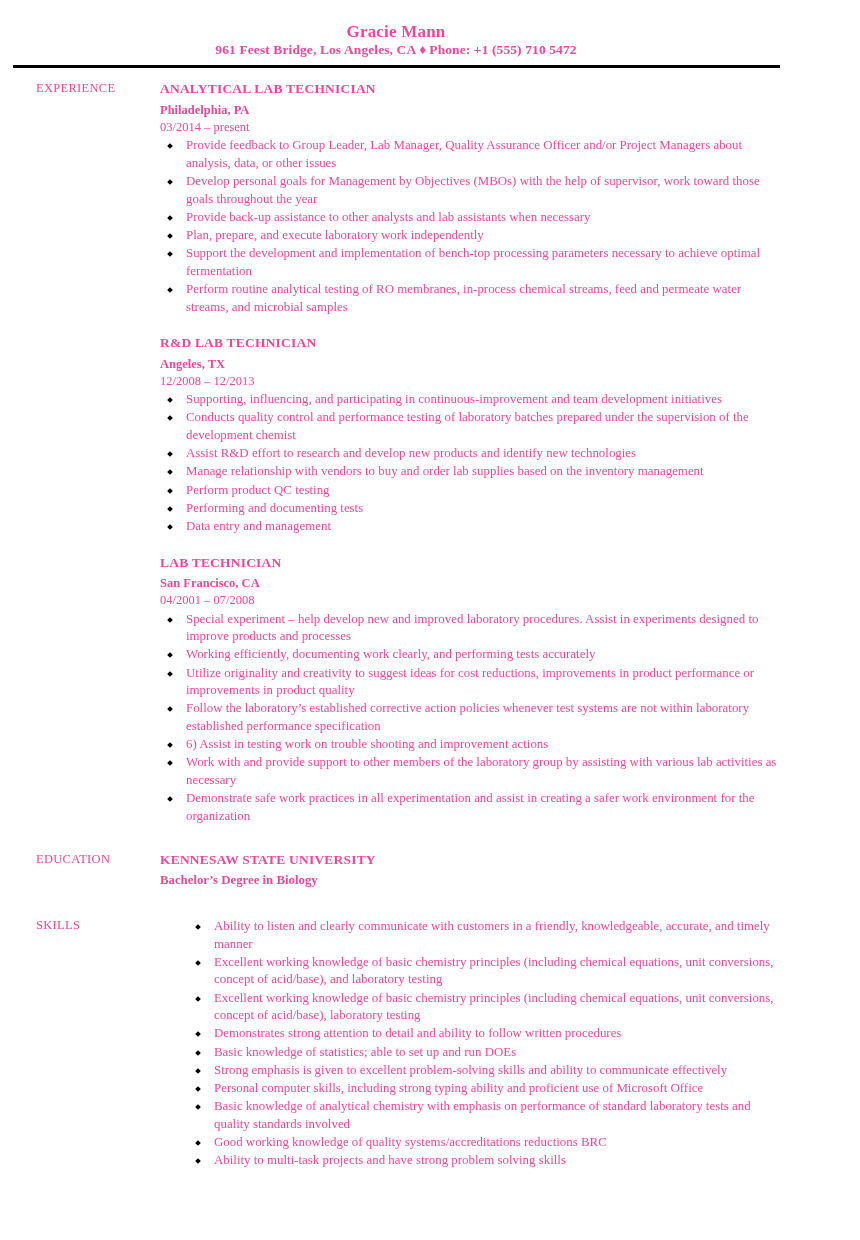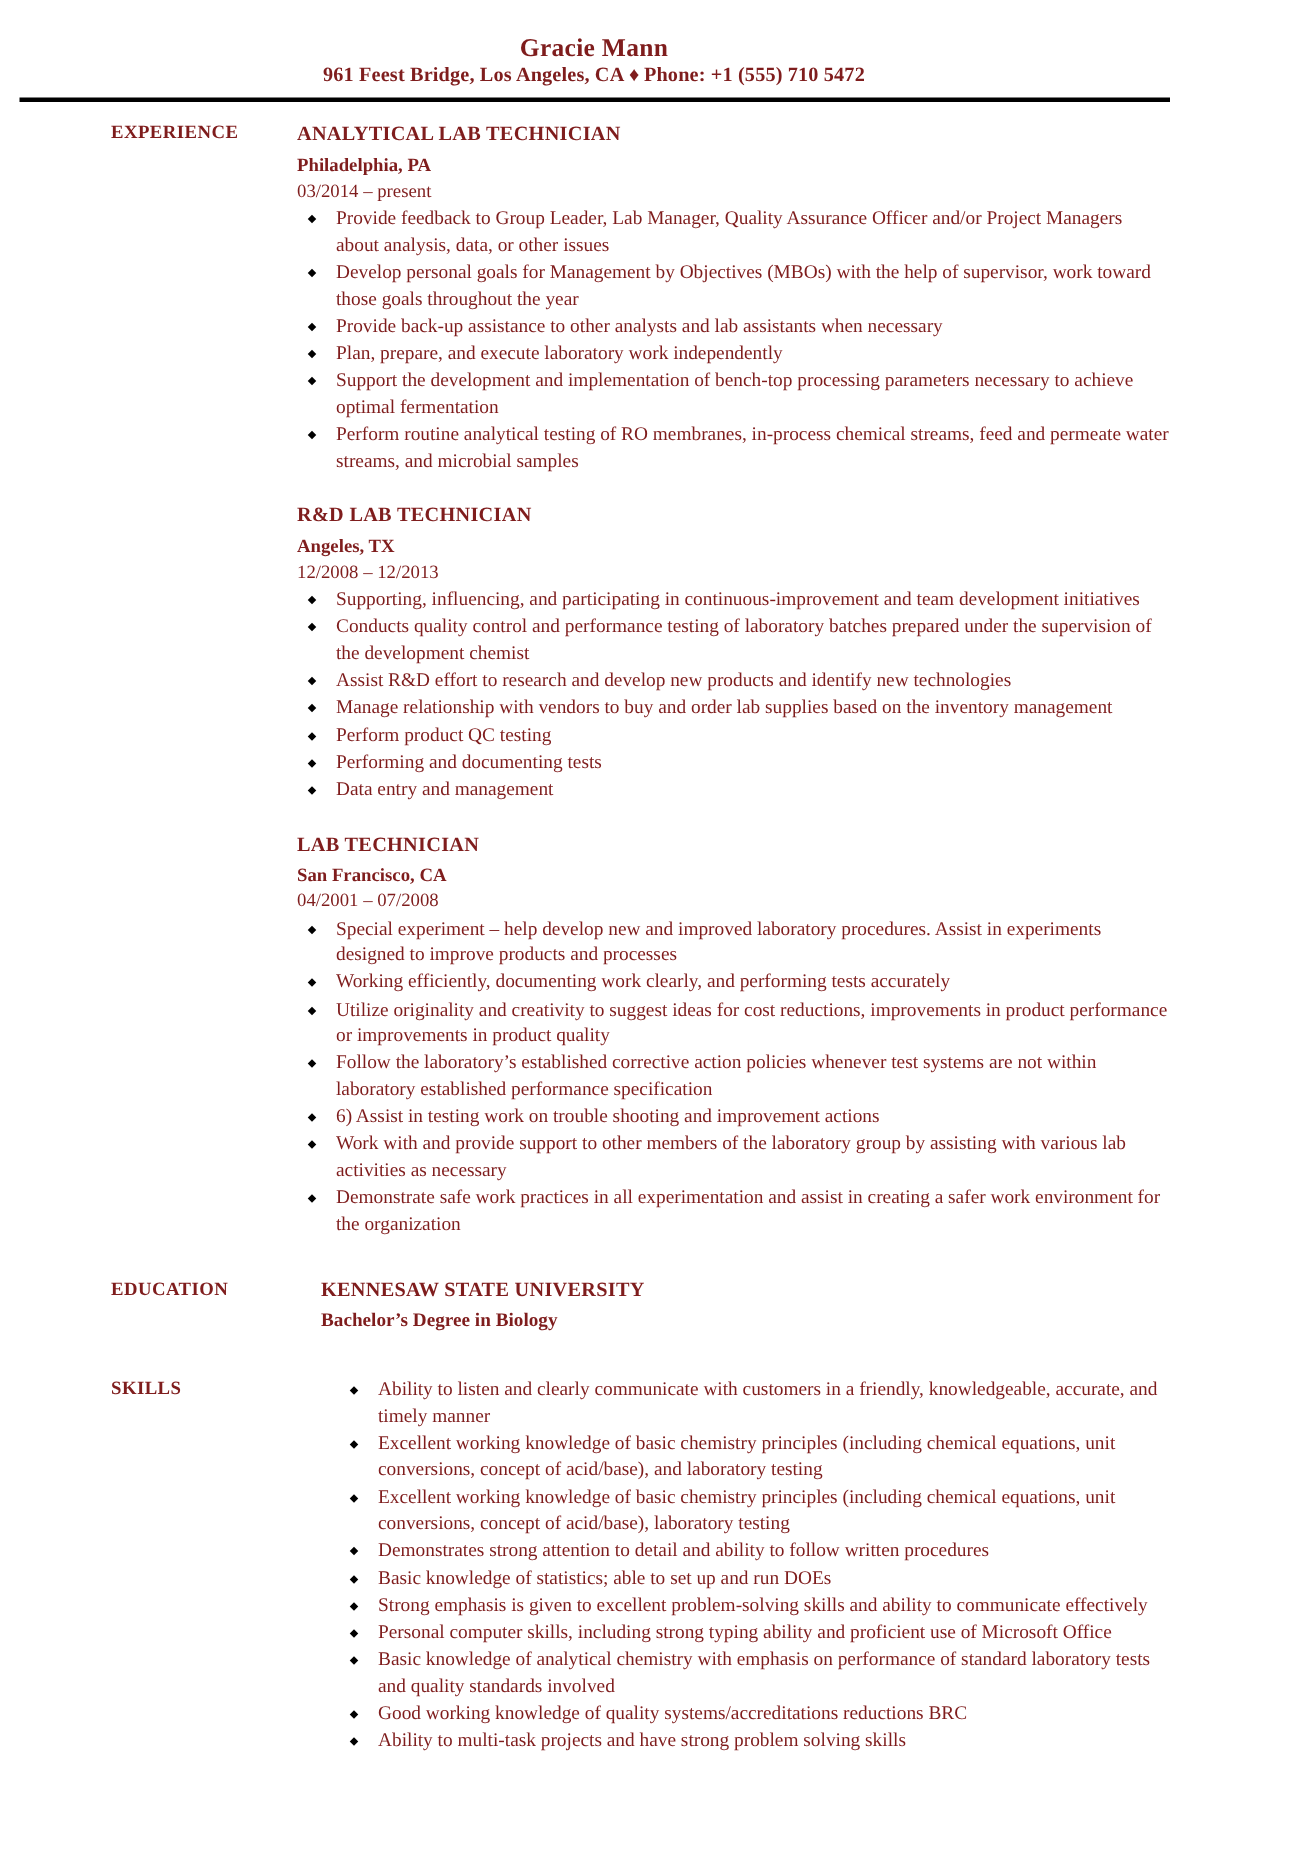--- a/index.html
+++ b/index.html
@@ -7,21 +7,21 @@
     margin: 0;
     padding: 0;
     background: #ffffff;
   }
   .page {
     position: relative;
     width: 792px;
     height: 1240px;
     background: #ffffff;
     font-family: "Liberation Serif", "DejaVu Serif", serif;
-    color: #7f1d1d;
+    color: #ec4899;
     overflow: hidden;
   }
 
   
   .resume-header {
     padding-top: 22px;
     text-align: center;
   }
   .candidate-name {
     font-size: 17px;
@@ -50,32 +50,31 @@
   .section {
     display: flex;
     align-items: flex-start;
     padding-left: 36px;
     padding-right: 12px;
   }
   .section-label {
     width: 124px;
     flex: 0 0 124px;
     font-size: 12.5px;
-    font-weight: bold;
+    font-weight: normal;
     letter-spacing: 0.3px;
     padding-top: 1px;
-    margin-left: 38px;
   }
   .section-body {
     flex: 1 1 auto;
     min-width: 0;
   }
 
   #experience-section { margin-top: 12px; }
-  #education-section  { margin-top: 25px; gap: 16px; }
+  #education-section  { margin-top: 25px; }
   #skills-section     { margin-top: 27px; gap: 20px; }
 
   
   .job { margin-bottom: 0; }
   .job + .job { margin-top: 18px; }
 
   .job-title {
     font-size: 13.5px;
     font-weight: bold;
     letter-spacing: 0.2px;

